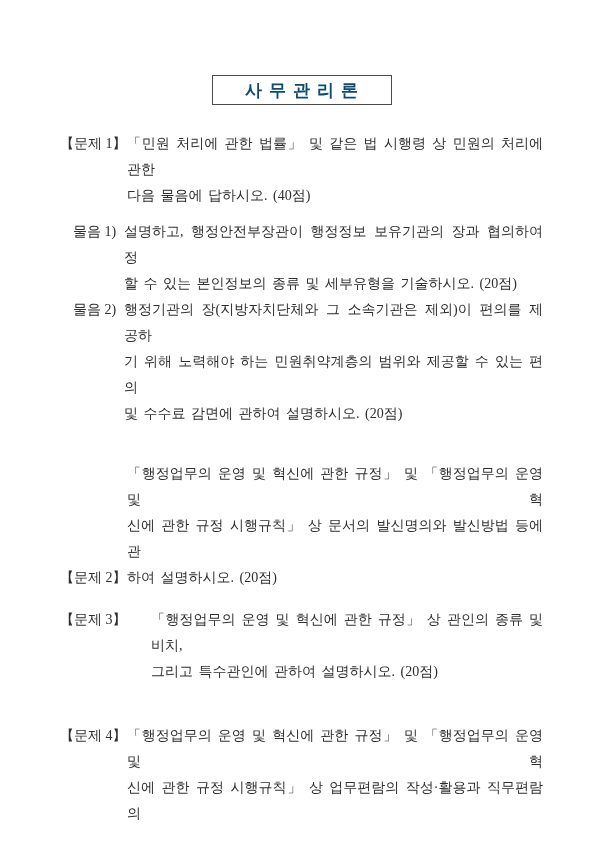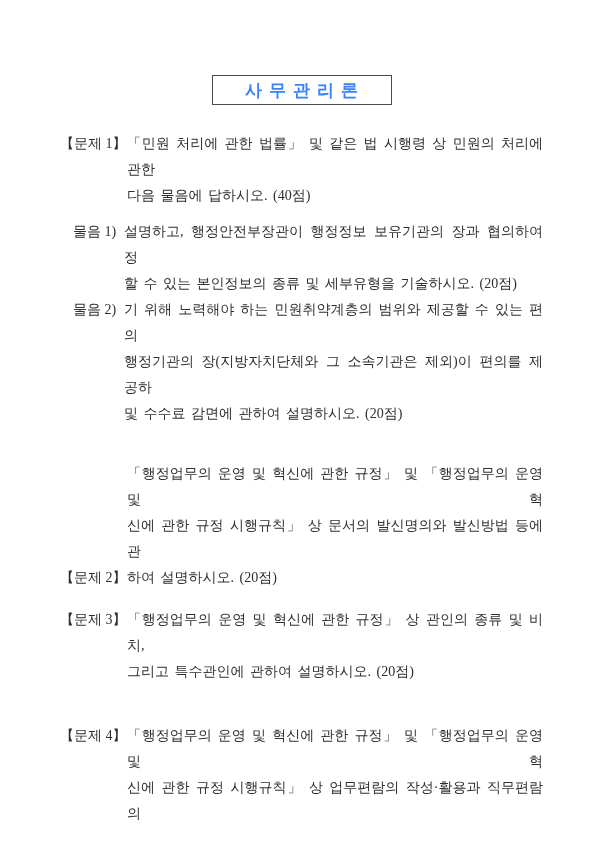--- a/index.html
+++ b/index.html
@@ -25,21 +25,21 @@
     margin: 0 auto;
     box-sizing: border-box;
     border: 1px solid #4a4a4a;
     display: flex;
     align-items: center;
     justify-content: center;
     font-size: 17px;
     font-weight: 700;
     letter-spacing: 7px;
     text-indent: 7px;
-    color: #3b82f6;
+    color: #0c4a6e;
   }
   .block {
     display: flex;
     line-height: 26px;
   }
   .block .label {
     flex-shrink: 0;
     white-space: nowrap;
   }
   .q .label { width: 67px; }
@@ -48,21 +48,21 @@
   .body { flex: 1; min-width: 0; }
   .line { word-spacing: 2px; }
   .line.j {
     text-align: justify;
     text-align-last: justify;
   }
   .q1 { margin-top: 26px; }
   .sub1 { margin-top: 10px; }
   .sub2 { margin-top: 0; }
   .q2 { margin-top: 34px; align-items: flex-end; }
-  .q3 { margin-top: 16px; }
+  .q3 { margin-top: 16px; gap: 24px; }
   .q4 { margin-top: 38px; }
 </style>
 </head>
 <body>
 
 <div class="page">
 
   <div class="title-box">
     <span>사무관리론</span>
   </div>
@@ -79,22 +79,22 @@
     <div class="label">물음 1)</div>
     <div class="body">
       <div class="line j">설명하고, 행정안전부장관이 행정정보 보유기관의 장과 협의하여 정</div>
       <div class="line">할 수 있는 본인정보의 종류 및 세부유형을 기술하시오. (20점)</div>
     </div>
   </section>
 
   <section class="block sub sub2">
     <div class="label">물음 2)</div>
     <div class="body">
+      <div class="line j">행정기관의 장(지방자치단체와 그 소속기관은 제외)이 편의를 제공하</div>
       <div class="line j">기 위해 노력해야 하는 민원취약계층의 범위와 제공할 수 있는 편의</div>
-      <div class="line j">행정기관의 장(지방자치단체와 그 소속기관은 제외)이 편의를 제공하</div>
       <div class="line">및 수수료 감면에 관하여 설명하시오. (20점)</div>
     </div>
   </section>
 
   <section class="block q q2">
     <div class="label">【문제 2】</div>
     <div class="body">
       <div class="line j">「행정업무의 운영 및 혁신에 관한 규정」 및 「행정업무의 운영 및 혁</div>
       <div class="line j">신에 관한 규정 시행규칙」 상 문서의 발신명의와 발신방법 등에 관</div>
       <div class="line">하여 설명하시오. (20점)</div>

